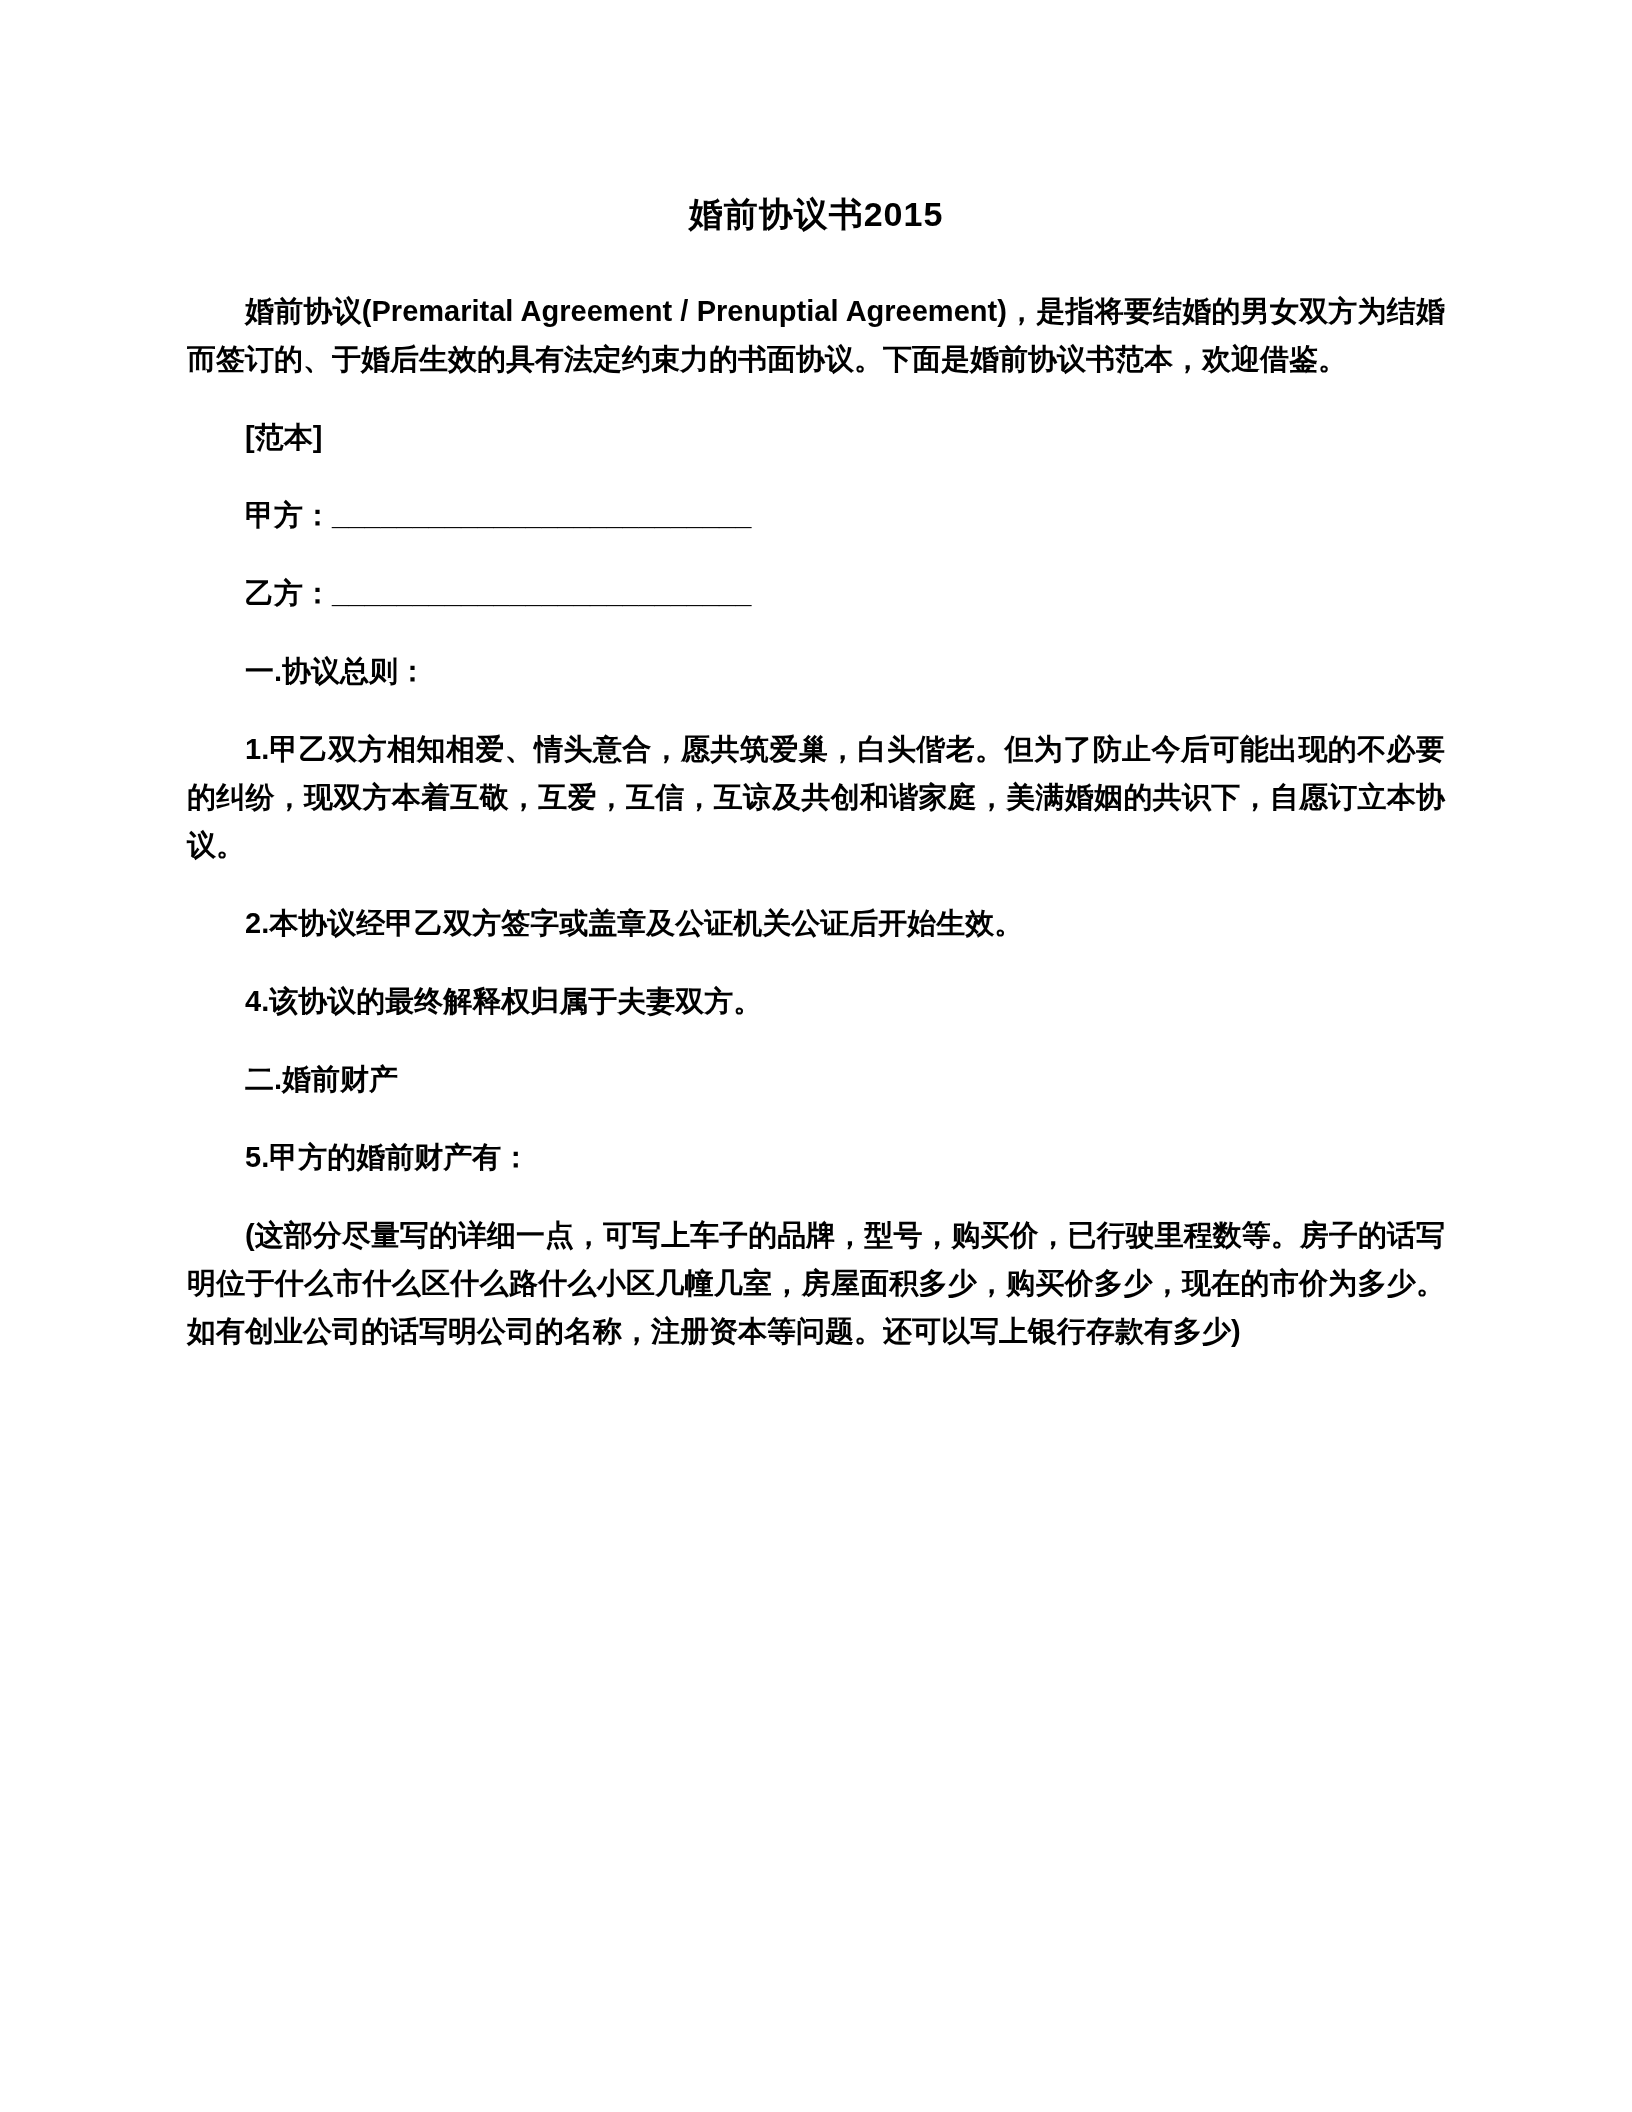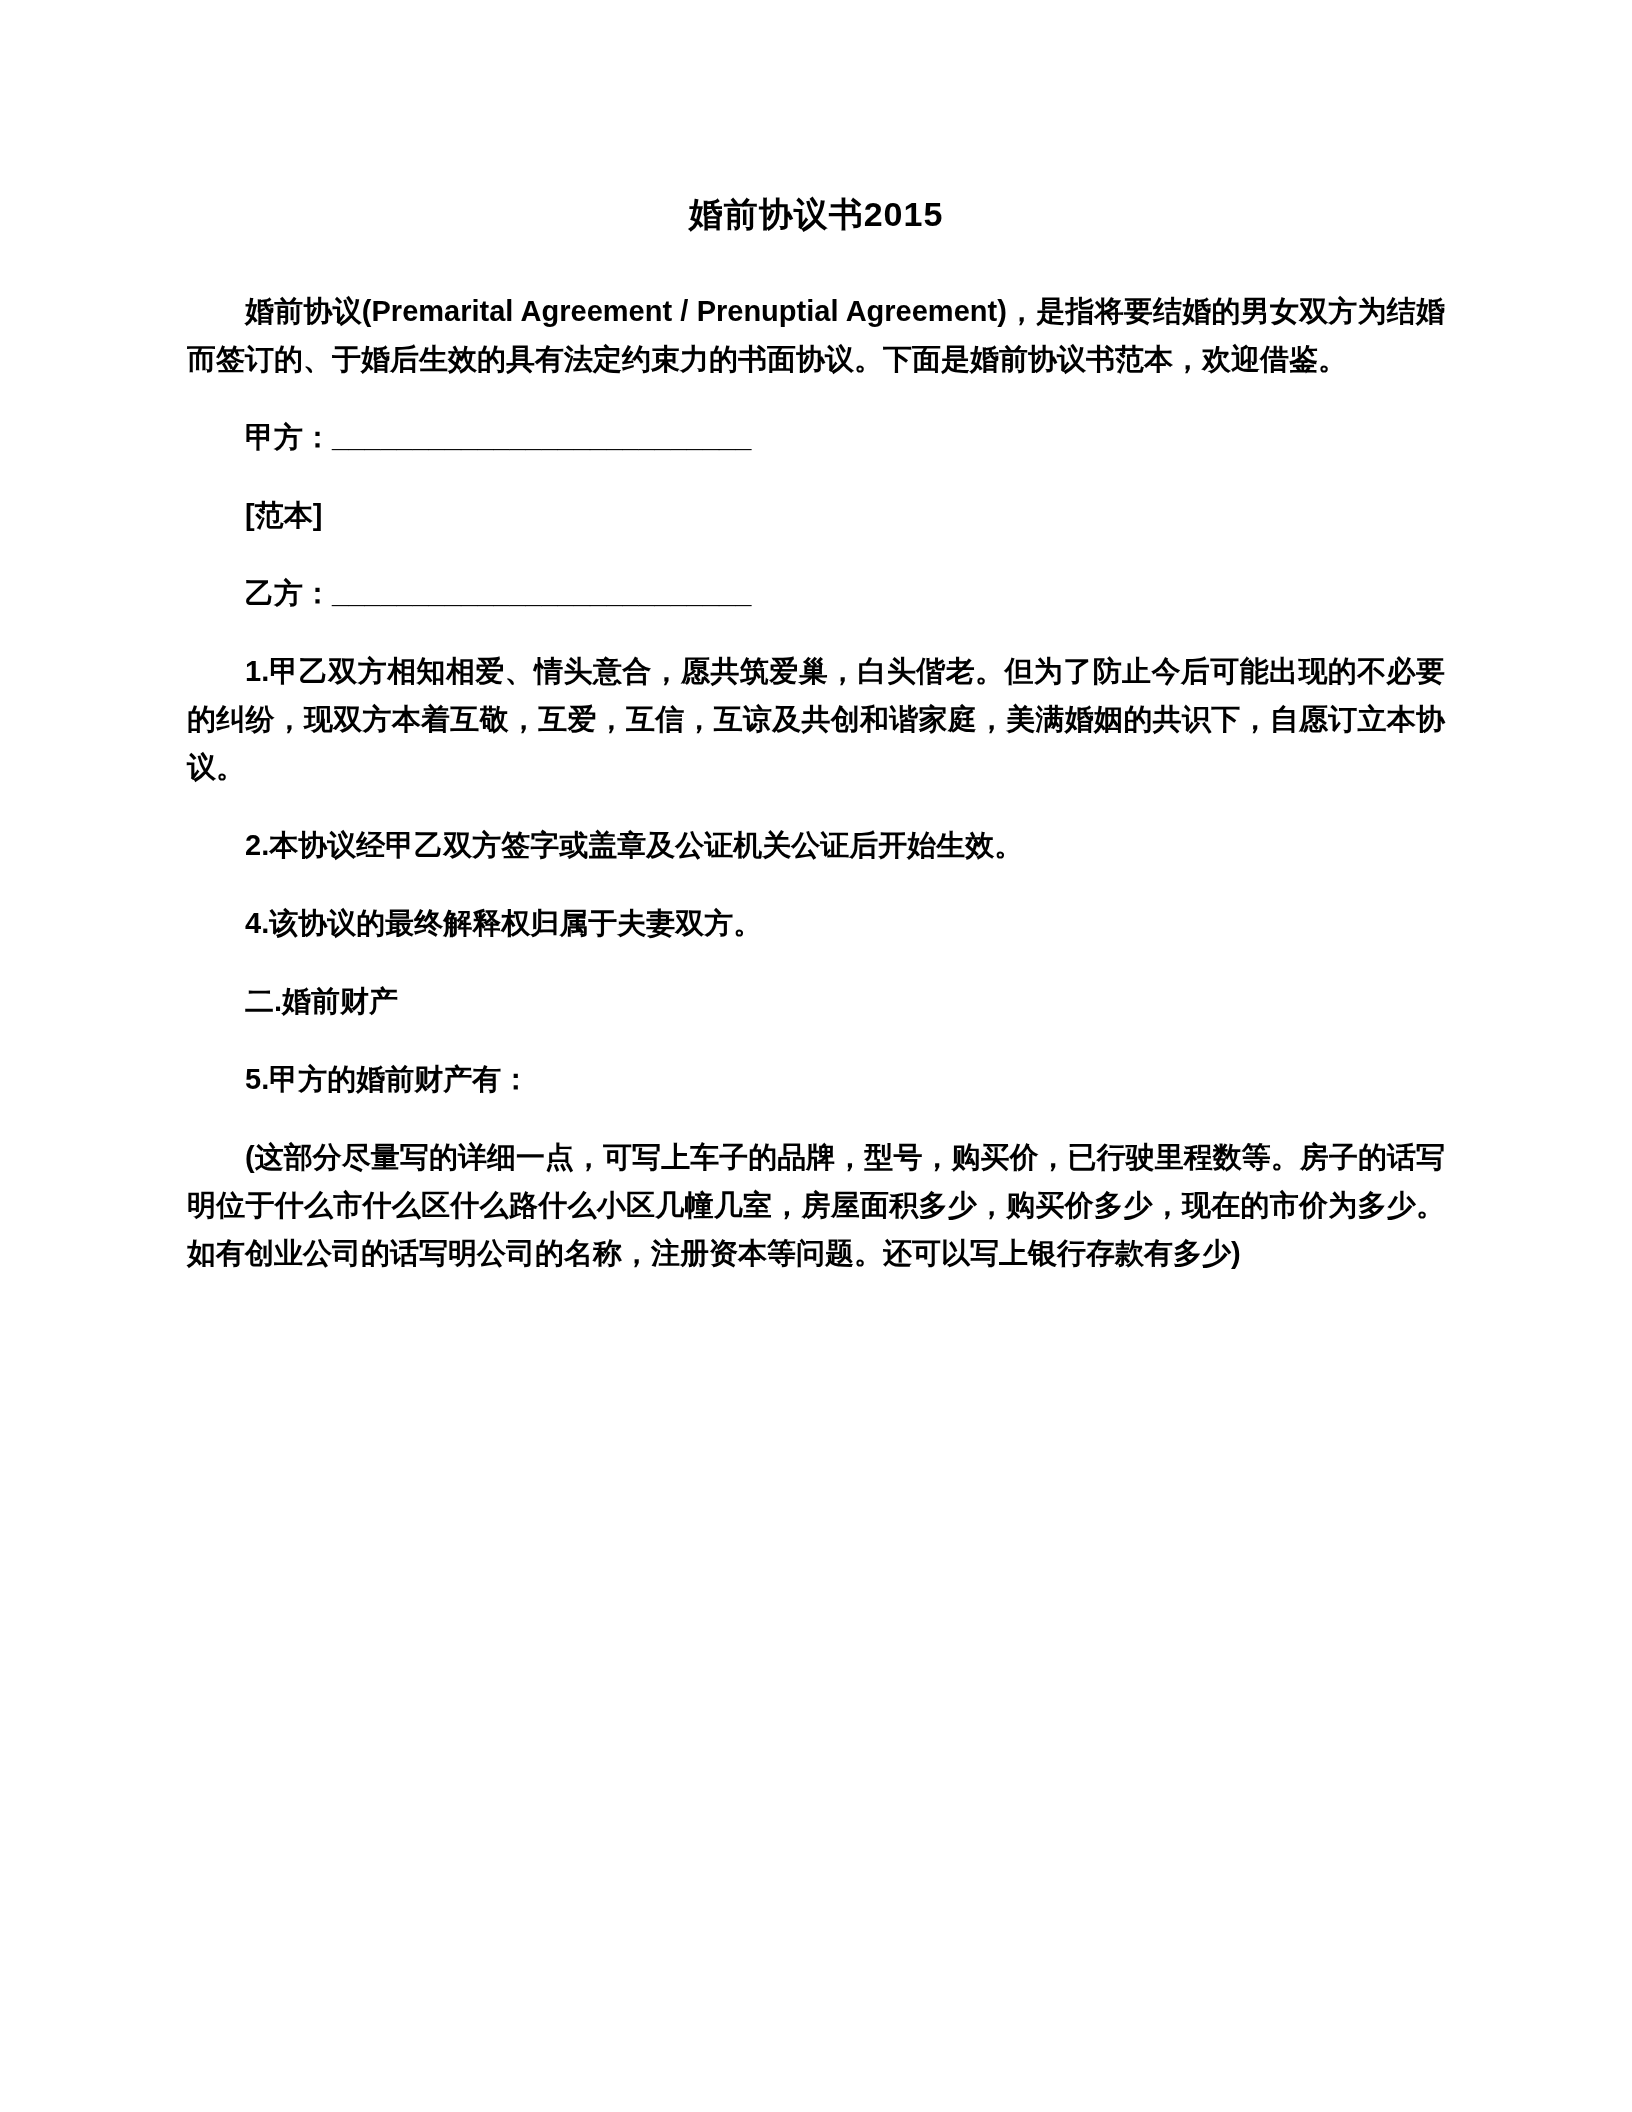--- a/index.html
+++ b/index.html
@@ -36,22 +36,23 @@
       word-break: break-word;
     }
   </style>
 </head>
 <body>
 
 <div class="page">
   <h1 class="doc-title">婚前协议书2015</h1>
 
   <p class="para">婚前协议(Premarital Agreement / Prenuptial Agreement)，是指将要结婚的男女双方为结婚而签订的、于婚后生效的具有法定约束力的书面协议。下面是婚前协议书范本，欢迎借鉴。</p>
+  <p class="para">[范本]</p>
   <p class="para">甲方：__________________________</p>
-  <p class="para">[范本]</p>
   <p class="para">乙方：__________________________</p>
+  <p class="para">一.协议总则：</p>
   <p class="para">1.甲乙双方相知相爱、情头意合，愿共筑爱巢，白头偕老。但为了防止今后可能出现的不必要的纠纷，现双方本着互敬，互爱，互信，互谅及共创和谐家庭，美满婚姻的共识下，自愿订立本协议。</p>
   <p class="para">2.本协议经甲乙双方签字或盖章及公证机关公证后开始生效。</p>
   <p class="para">4.该协议的最终解释权归属于夫妻双方。</p>
   <p class="para">二.婚前财产</p>
   <p class="para">5.甲方的婚前财产有：</p>
   <p class="para">(这部分尽量写的详细一点，可写上车子的品牌，型号，购买价，已行驶里程数等。房子的话写明位于什么市什么区什么路什么小区几幢几室，房屋面积多少，购买价多少，现在的市价为多少。如有创业公司的话写明公司的名称，注册资本等问题。还可以写上银行存款有多少)</p>
 </div>
 
 </body></html>

